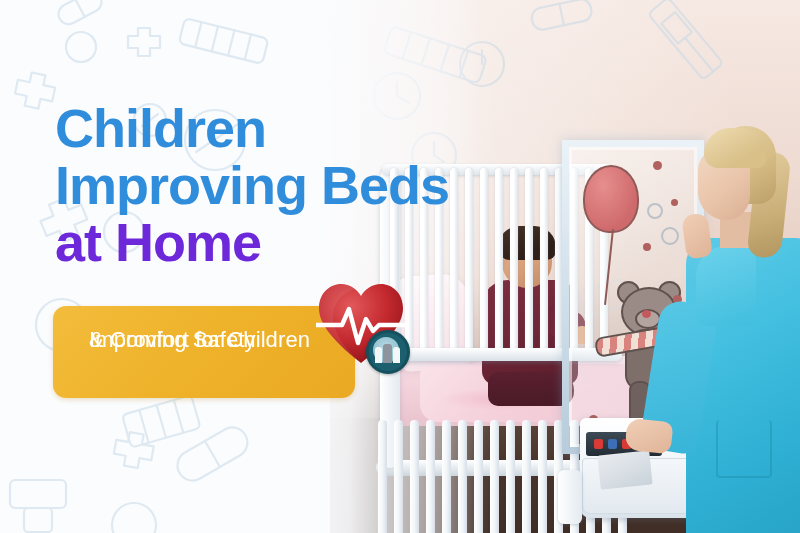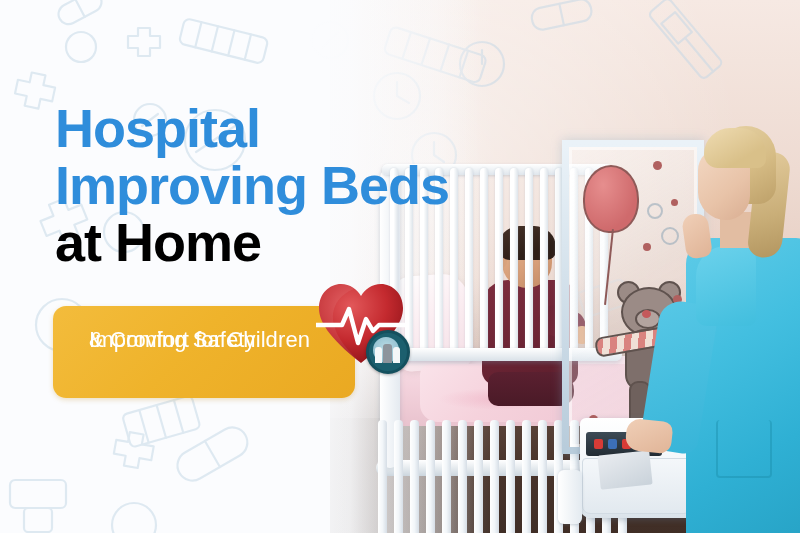--- a/index.html
+++ b/index.html
@@ -270,21 +270,21 @@
 
   
   .heading{
     position:absolute;left:55px;top:100px;z-index:20;
     line-height:1.06;letter-spacing:-1px;
   }
   .line{
     font-size:54px;font-weight:bold;display:block;white-space:nowrap;
   }
   .l1,.l2{color:#2f8ddb;}
-  .l3{color:#000000;}
+  .l3{color:#6d28d9;}
 
   
   .subbanner{
     position:absolute;left:53px;top:306px;width:302px;height:92px;border-radius:13px;
     background:linear-gradient(135deg,#f3bc3c 0%,#efb32b 45%,#eaa922 100%);
     z-index:21;
     box-shadow:0 2px 5px rgba(190,140,30,.25);
   }
   .subbanner span{
     position:absolute;left:18px;top:10px;width:276px;
@@ -513,21 +513,21 @@
         <line x1="728" y1="262" x2="760" y2="238" opacity=".4"></line>
       <g transform="translate(330,40) rotate(-8)" opacity=".5">
           <circle cx="0" cy="0" r="18"></circle>
           <line x1="-9" y1="7" x2="9" y2="-7"></line>
         </g>
     </g>
   </svg>
   <div class="wm-mask"></div>
 
   <div class="heading">
-    <span class="line l1">Hospital</span>
+    <span class="line l1">Children</span>
     <span class="line l2">Improving Beds</span>
     <span class="line l3">at Home</span>
   </div>
 
   <div class="subbanner">
     <span><span>Improving Safety</span><br><span>&amp; Comfort for Children</span></span>
   </div>
 
   <svg class="heart-icon" viewBox="0 0 90 86">
     <defs>

